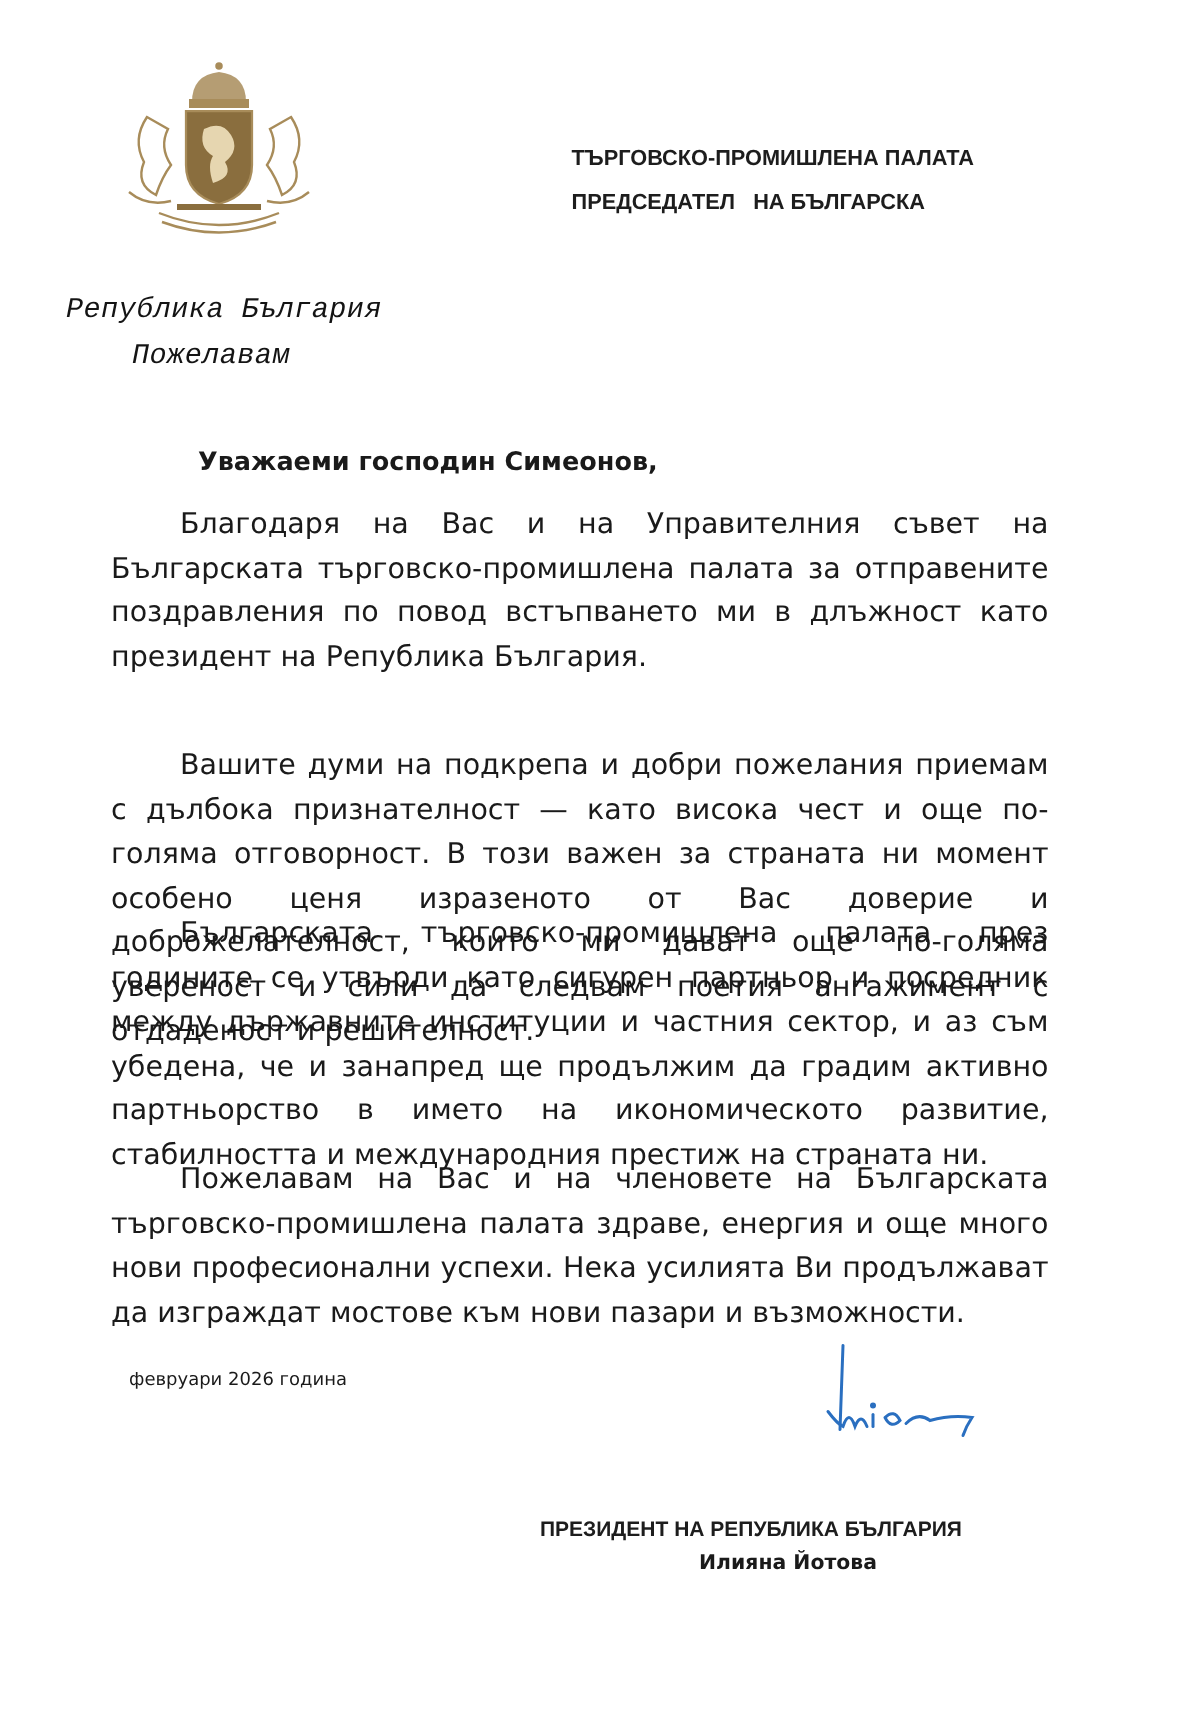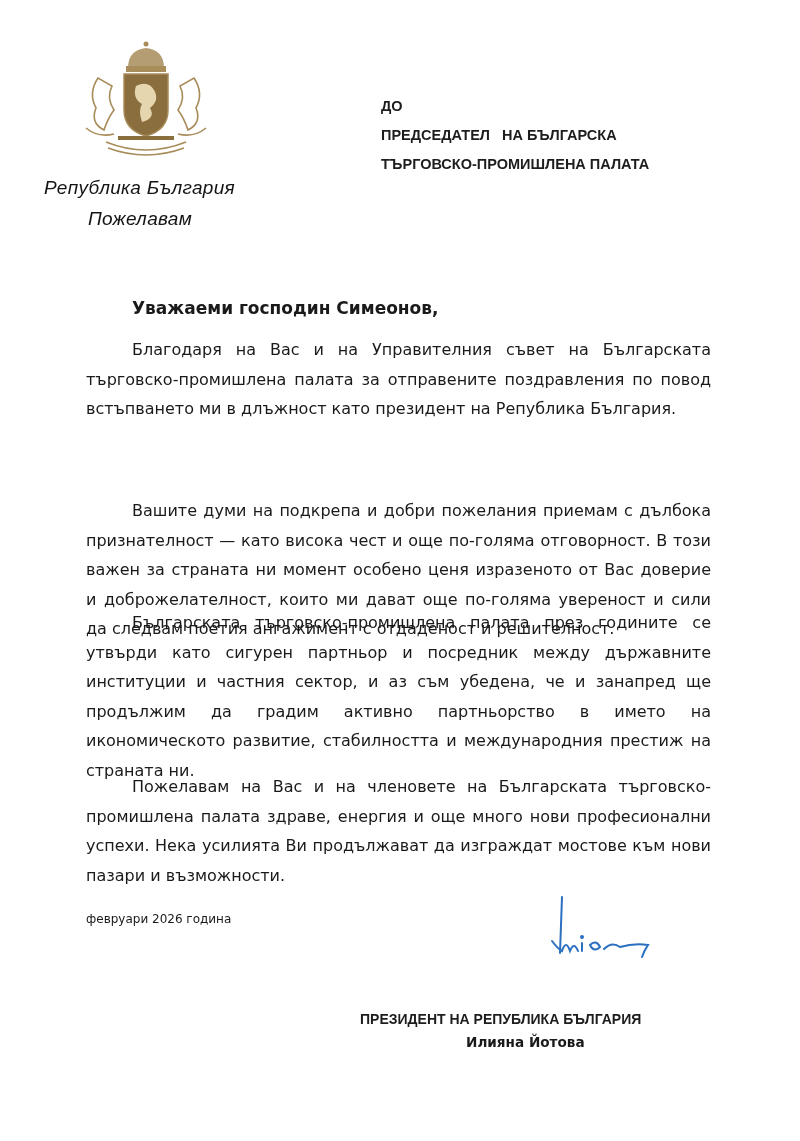--- a/index.html
+++ b/index.html
@@ -1,27 +1,27 @@
 <!DOCTYPE html>
 <html><head>
 <meta charset="utf-8">
 <style>
   html, body { margin: 0; padding: 0; background: #ffffff; }
   body { width: 800px; height: 1141px; position: relative; overflow: hidden;
          font-family: "DejaVu Sans", sans-serif; color: #1a1a1a; }
   .crest { position: absolute; left: 78px; top: 38px; width: 136px; height: 126px; }
-  .inst { position: absolute; font-family: Liberation Sans, sans-serif; font-style: italic;
-          font-size: 19px; color: #141414; letter-spacing: 0.3px; }
+  .inst { position: absolute; font-family: Liberation Mono, monospace; font-style: italic;
+          font-size: 19px; color: #141414; letter-spacing: 0.3px; margin-top: 18px; }
   .inst.l1 { left: 44px; top: 177px; }
   .inst.l2 { left: 88px; top: 208px; }
   .addr { position: absolute; left: 381px; top: 92px; font-family: "Liberation Sans", sans-serif;
           font-weight: bold; font-size: 14.5px; color: #1d1d1d; line-height: 29px; }
   .addr div { white-space: nowrap; }
   .salutation { position: absolute; left: 132px; top: 298px; font-weight: bold; font-size: 17px; }
-  .body { position: absolute; left: 86px; width: 625px; font-size: 16px; line-height: 29.5px;
+  .body { position: absolute; left: 74px; width: 625px; font-size: 19px; line-height: 29.5px;
           text-align: justify; }
   .body p { margin: 0; text-indent: 46px; }
   .p1 { top: 335px; } .p2 { top: 450px; margin-top: 46px; } .p3 { top: 608px; } .p4 { top: 772px; }
   .date { position: absolute; left: 86px; top: 912px; font-size: 12px; }
   .signature { position: absolute; left: 548px; top: 893px; width: 110px; height: 78px; }
   .signer { position: absolute; left: 466px; top: 1034px; font-weight: bold; font-size: 13.6px; }
   .title { position: absolute; left: 360px; top: 1011px; font-family: "Liberation Sans", sans-serif;
            font-weight: bold; font-size: 14px; color: #1d1d1d; }
 </style>
 </head>
@@ -43,23 +43,22 @@
   </g>
   <path d="M46 36 L90 36 L90 72 Q90 92 68 98 Q46 92 46 72 Z" fill="#8a6e3e" stroke="#a88c5a" stroke-width="1.5"></path>
   <path d="M58 48 Q70 42 76 52 Q82 62 72 70 Q78 80 64 84 Q60 72 64 66 Q54 60 58 48 Z" fill="#e6d6b0"></path>
   <path d="M40 100 L96 100" stroke="#8a6e3e" stroke-width="4"></path>
 </svg>
 
 <div class="inst l1">Република България</div>
 <div class="inst l2">Пожелавам</div>
 
 <div class="addr">
-  <div>ДО</div>
+  <div>ТЪРГОВСКО-ПРОМИШЛЕНА ПАЛАТА</div>
   <div style="white-space:pre">ПРЕДСЕДАТЕЛ   НА БЪЛГАРСКА</div>
-  <div>ТЪРГОВСКО-ПРОМИШЛЕНА ПАЛАТА</div>
 </div>
 
 <div class="salutation">Уважаеми господин Симеонов,</div>
 
 <div class="body p1">
     <p>Благодаря на Вас и на Управителния съвет на Българската търговско-промишлена палата за отправените поздравления по повод встъпването ми в длъжност като президент на Република България.</p>
   </div>
 <div class="body p2">
     <p>Вашите думи на подкрепа и добри пожелания приемам с дълбока признателност — като висока чест и още по-голяма отговорност. В този важен за страната ни момент особено ценя изразеното от Вас доверие и доброжелателност, които ми дават още по-голяма увереност и сили да следвам поетия ангажимент с отдаденост и решителност.</p>
   </div>

